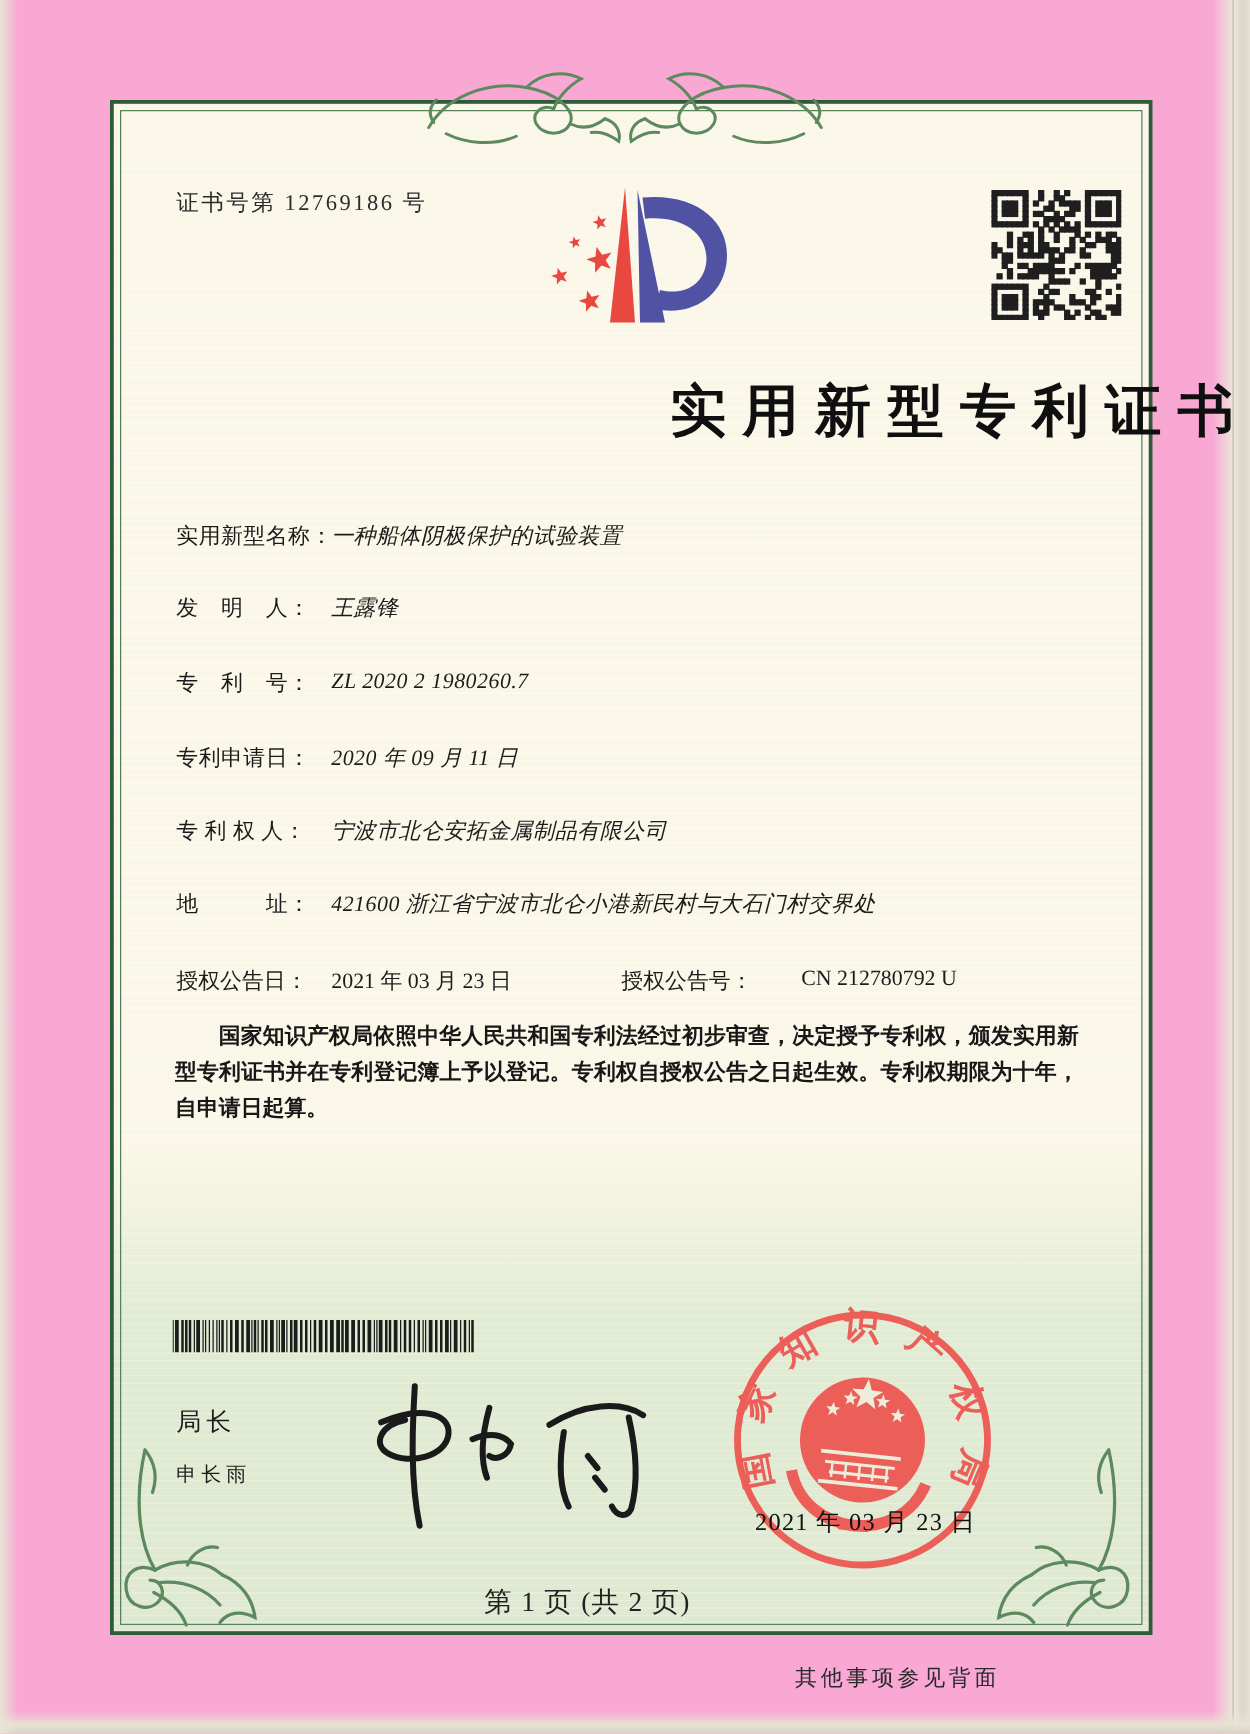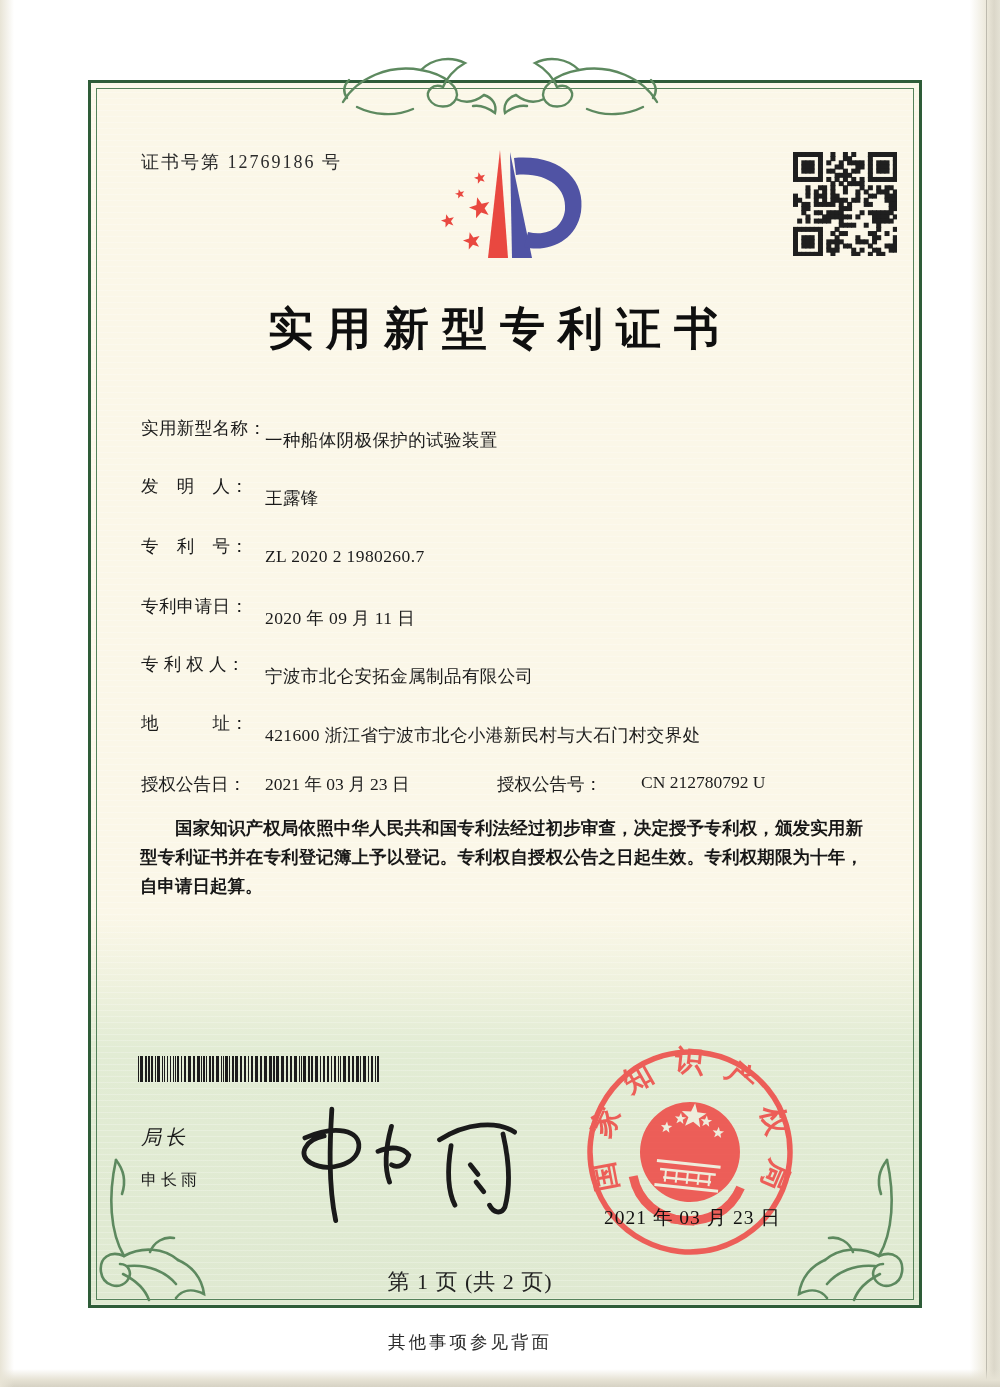--- a/index.html
+++ b/index.html
@@ -1,64 +1,64 @@
 <!DOCTYPE html>
 <html><head>
 <meta charset="utf-8">
 <style>
   html,body{margin:0;padding:0;background:#e9e6da;}
   .stage{position:relative;width:1000px;height:1387px;overflow:hidden;
          font-family:"Liberation Serif","DejaVu Serif",serif;color:#1c1c1c;
-         background:#ffffff;}
+         background:#f9a8d4;}
   
   .edge-right{position:absolute;right:0;top:0;width:30px;height:100%;
     background:linear-gradient(90deg,rgba(246,241,225,0) 0%,#ece8da 55%,#dbd7c9 80%,#e4e1d4 100%);}
   .edge-right::after{content:"";position:absolute;left:16px;top:0;width:1px;height:100%;background:#bdbaae;}
   .edge-bottom{position:absolute;left:0;bottom:0;width:100%;height:18px;
     background:linear-gradient(180deg,rgba(246,241,225,0) 0%,#e6e2d4 60%,#d6d2c4 100%);}
   .edge-left{position:absolute;left:0;top:0;width:14px;height:100%;
     background:linear-gradient(90deg,#e8e4d6 0%,rgba(246,241,225,0) 100%);}
 
   
   .inner-bg{position:absolute;left:91px;top:83px;width:828px;height:1222px;
     background:linear-gradient(180deg,#fbf7e8 0%,#fbf7e8 68%,#eef1dd 74%,#e2ecd4 79%,#dfe9d1 100%);}
   .inner-bg::after{content:"";position:absolute;inset:0;opacity:.35;
     background:repeating-linear-gradient(0deg,rgba(255,255,255,.65) 0 1px,rgba(255,255,255,0) 1px 6px);}
   .frame-outer{position:absolute;left:88px;top:80px;width:828px;height:1222px;
     border:3px solid #2e5c38;}
   .frame-inner{position:absolute;left:96px;top:88px;width:816px;height:1210px;
     border:1px solid #55825a;}
 
   .cert-no{position:absolute;left:141px;top:150px;font-size:18px;letter-spacing:2px;color:#2b2b2b;}
-  .title{position:absolute;left:0;top:299px;width:1000px;text-align:center;
+  .title{position:absolute;left:0;top:299px;width:1000px;text-align:right;
     font-size:45px;font-weight:700;letter-spacing:13px;color:#0f0f0f;}
 
   .field{position:absolute;left:141px;font-size:17.5px;letter-spacing:.4px;color:#1b1b1b;white-space:nowrap;}
   .field .lbl{position:absolute;left:0;top:0;}
-  .field .val{position:absolute;left:124px;top:12px;}
+  .field .val{position:absolute;left:124px;top:0;font-style:italic;}
   .f0{top:416px}.f1{top:474px}.f2{top:534px}.f3{top:594px}.f4{top:652px}.f5{top:711px}
   .grant{position:absolute;left:141px;top:772px;width:740px;font-size:17.5px;white-space:nowrap;}
   .grant .g-lbl1{position:absolute;left:0;}
   .grant .g-val1{position:absolute;left:124px;}
   .grant .g-lbl2{position:absolute;left:356px;text-align:center;}
   .grant .g-val2{position:absolute;left:500px;}
 
   .paras{position:absolute;left:140px;top:814px;width:723px;font-size:17.5px;
     line-height:29px;text-align:justify;color:#171717;font-weight:bold;}
   .paras p{margin:0 0 1px 0;text-indent:2em;}
 
   .barcode{position:absolute;left:138px;top:1056px;width:244px;height:26px;}
-  .signer-title{position:absolute;left:141px;top:1124px;font-size:20px;letter-spacing:4px;font-style:italic;}
+  .signer-title{position:absolute;left:141px;top:1124px;font-size:20px;letter-spacing:4px;}
   .signer-name{position:absolute;left:141px;top:1170px;font-size:16px;letter-spacing:4px;}
   .signature{position:absolute;left:278px;top:1096px;}
   .seal{position:absolute;left:578px;top:1040px;transform:rotate(6deg);}
   .seal-date{position:absolute;left:604px;top:1204px;font-size:19.5px;letter-spacing:1px;color:#111;}
   .pagination{position:absolute;left:140px;top:1267px;width:660px;text-align:center;
     font-size:22px;letter-spacing:1px;color:#222;}
-  .back-note{position:absolute;left:140px;top:1330px;width:660px;text-align:center;
+  .back-note{position:absolute;left:140px;top:1330px;width:660px;text-align:right;
     font-size:17.5px;letter-spacing:3px;color:#2a2a2a;}
 
   .logo{position:absolute;left:420px;top:128px;}
   .qr{position:absolute;left:793px;top:152px;}
   .flourish-top{position:absolute;left:337px;top:50px;}
   .flourish-bl{position:absolute;left:90px;top:1156px;}
   .flourish-br{position:absolute;left:778px;top:1156px;transform:scaleX(-1);}
 </style>
 </head>
 <body>

